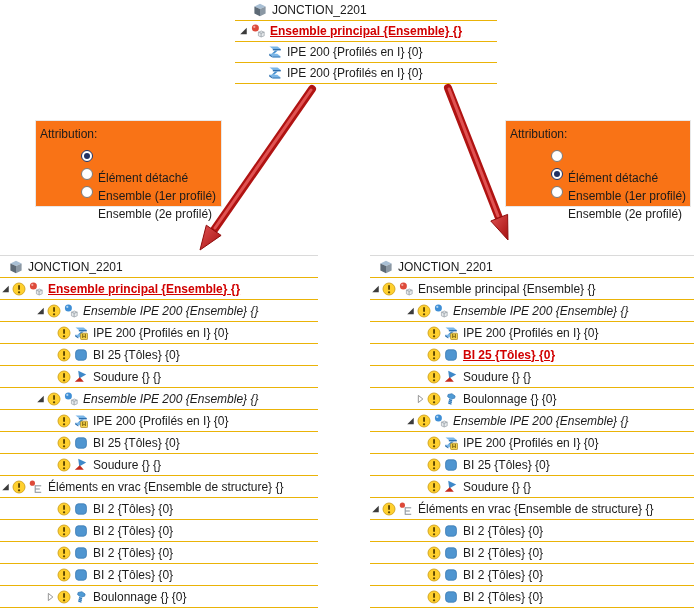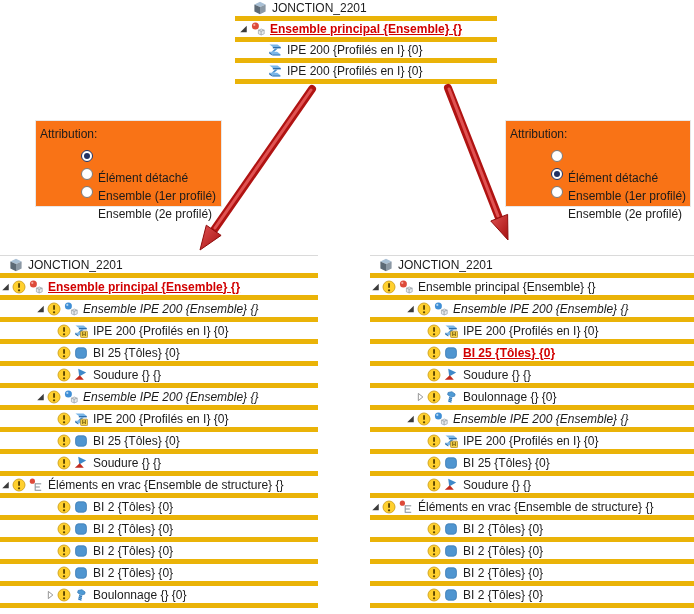--- a/index.html
+++ b/index.html
@@ -4,21 +4,21 @@
 <style>
   html,body{margin:0;padding:0;}
   body{
     width:694px;height:614px;position:relative;background:#ffffff;
     font-family:"Liberation Sans",sans-serif;font-size:12px;color:#1b1b1b;
     overflow:hidden;
   }
   .stage{position:absolute;inset:0;}
   
   .tree{position:absolute;}
-  .tree .row{display:flex;align-items:center;box-sizing:border-box;border-bottom:5px solid #eab308;background:#fff;}
+  .tree .row{display:flex;align-items:center;box-sizing:border-box;border-bottom:1px solid #eab308;background:#fff;}
   .tree-top .row{height:21px;}
   .tree-bottom{border-top:1px solid #dadada;}
   .tree-bottom .row{height:22px;}
   
   .tree-top .lv0{padding-left:17px;}
   .tree-top .lv1{padding-left:4px;}
   .tree-top .lv2{padding-left:21px;}
   
   .tree-bottom .lv0{padding-left:8px;}
   .tree-bottom .lv1{padding-left:1px;}

